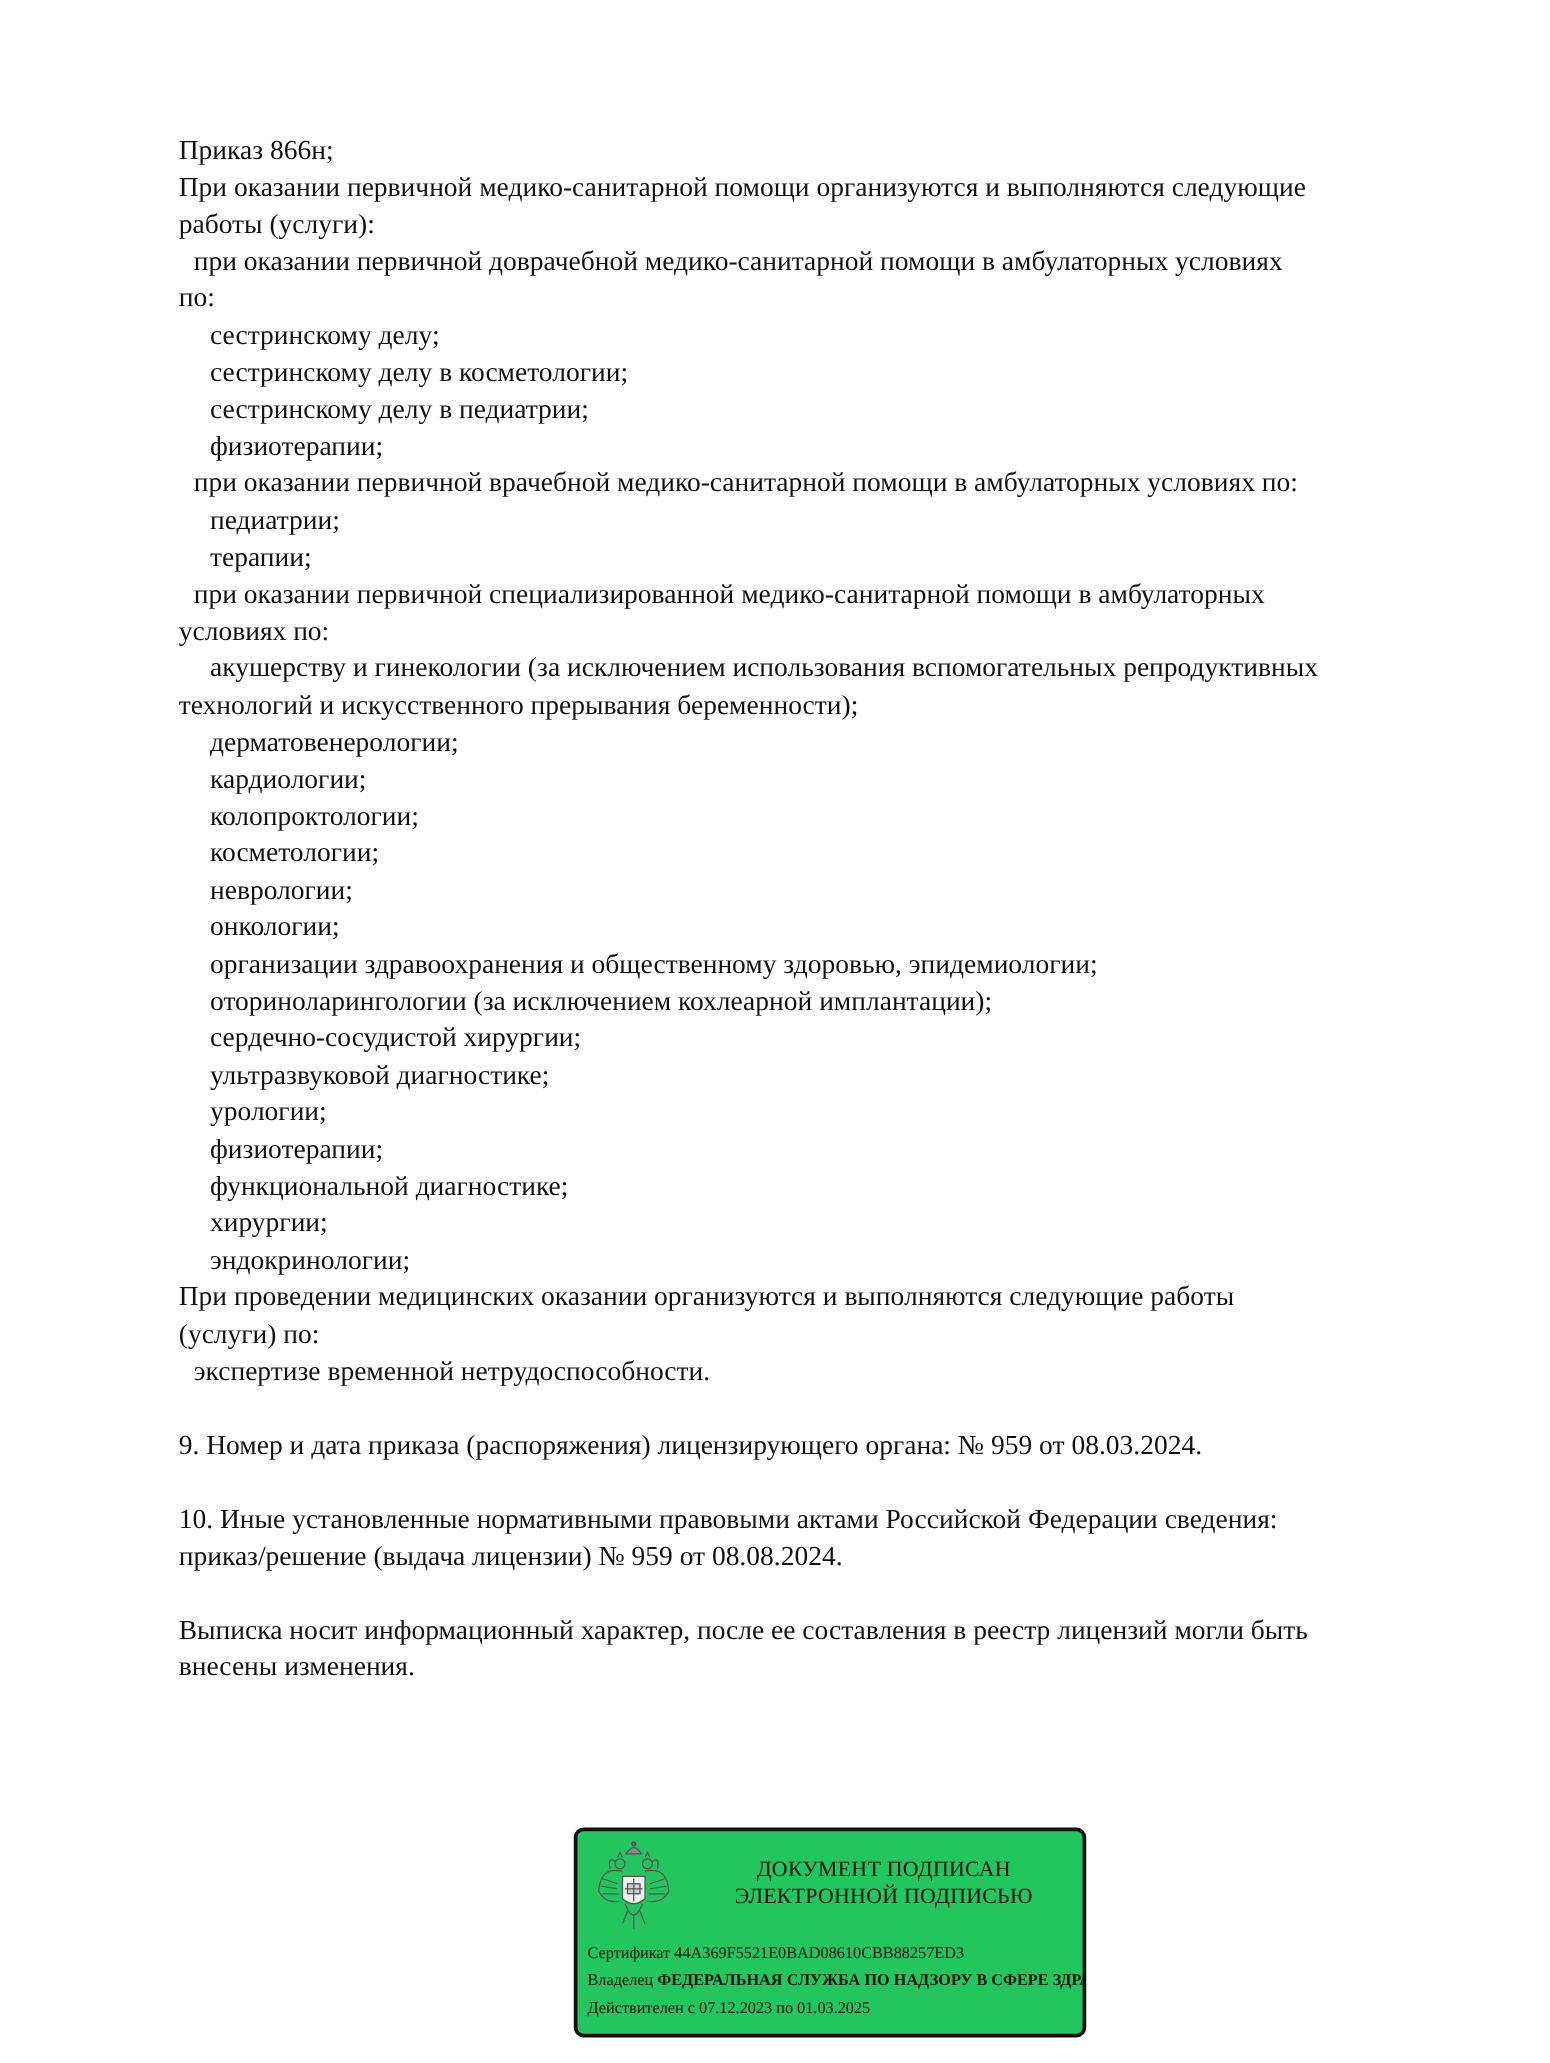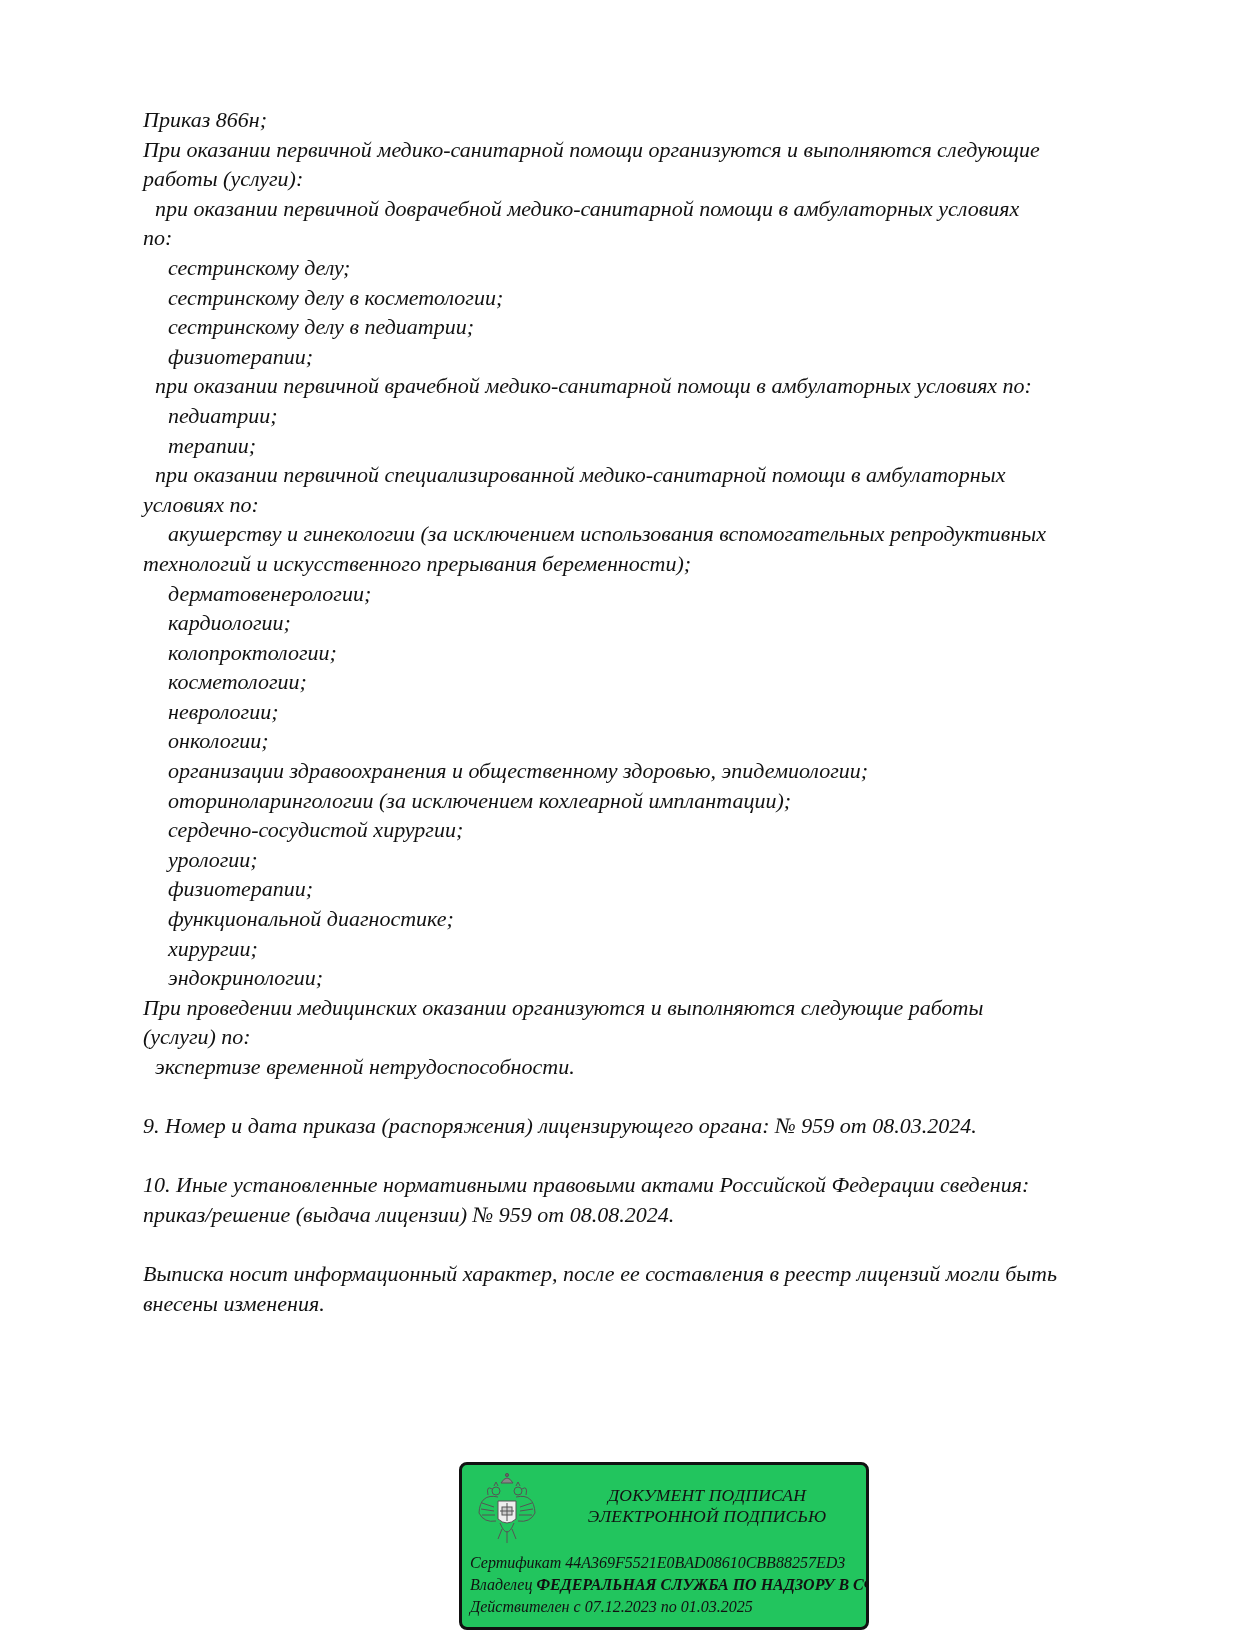--- a/index.html
+++ b/index.html
@@ -1,36 +1,36 @@
 <!DOCTYPE html>
 <html><head>
 <meta charset="utf-8">
 <style>
   html, body { margin: 0; padding: 0; background: #ffffff; }
   body { width: 1240px; height: 1650px; position: relative; overflow: hidden; }
-  .page { position: absolute; left: 0; top: 0; width: 1240px; height: 1650px; background: #fff; font-style: italic; }
+  .page { position: absolute; left: 0; top: 0; width: 1240px; height: 1650px; background: #fff; }
   .doc {
     position: absolute; left: 143px; top: 105px; width: 1040px;
     font-family: "Liberation Serif", serif; font-size: 22px; color: #111;
     line-height: 29.6px; letter-spacing: 0;
   }
   .line { white-space: pre; height: 29.6px; }
   .ind1 { padding-left: 12px; }
   .ind2 { padding-left: 25px; }
   .stamp {
     position: absolute; left: 459px; top: 1462px; width: 404px; height: 162px;
     border: 3px solid #111; border-radius: 8px; overflow: hidden; background: #22c55e;
     font-family: "Liberation Serif", serif; color: #111;
   }
   .emblem { position: absolute; left: 14px; top: 6px; width: 62px; height: 76px; }
   .stamp-title {
     position: absolute; left: 100px; width: 290px; top: 20px; text-align: center;
     font-size: 17.5px; line-height: 21px; letter-spacing: 0.2px;
   }
-  .cert { position: absolute; left: 8px; font-size: 16px; white-space: nowrap; }
+  .cert { position: absolute; left: 8px; font-size: 13px; white-space: nowrap; }
   .cert1 { top: 89px; }
   .cert2 { top: 111px; }
   .cert3 { top: 133px; }
   .bold { font-weight: bold; }
 </style>
 </head>
 <body>
 
 <div class="page">
   <div class="doc" id="doc">
@@ -52,20 +52,21 @@
       <div class="line">технологий и искусственного прерывания беременности);</div>
       <div class="line ind2">дерматовенерологии;</div>
       <div class="line ind2">кардиологии;</div>
       <div class="line ind2">колопроктологии;</div>
       <div class="line ind2">косметологии;</div>
       <div class="line ind2">неврологии;</div>
       <div class="line ind2">онкологии;</div>
       <div class="line ind2">организации здравоохранения и общественному здоровью, эпидемиологии;</div>
       <div class="line ind2">оториноларингологии (за исключением кохлеарной имплантации);</div>
       <div class="line ind2">сердечно-сосудистой хирургии;</div>
+      <div class="line ind2">ультразвуковой диагностике;</div>
       <div class="line ind2">урологии;</div>
       <div class="line ind2">физиотерапии;</div>
       <div class="line ind2">функциональной диагностике;</div>
       <div class="line ind2">хирургии;</div>
       <div class="line ind2">эндокринологии;</div>
       <div class="line">При проведении медицинских оказании организуются и выполняются следующие работы</div>
       <div class="line">(услуги) по:</div>
       <div class="line ind1">экспертизе временной нетрудоспособности.</div>
       <div class="line"></div>
       <div class="line">9. Номер и дата приказа (распоряжения) лицензирующего органа: № 959 от 08.03.2024.</div>

